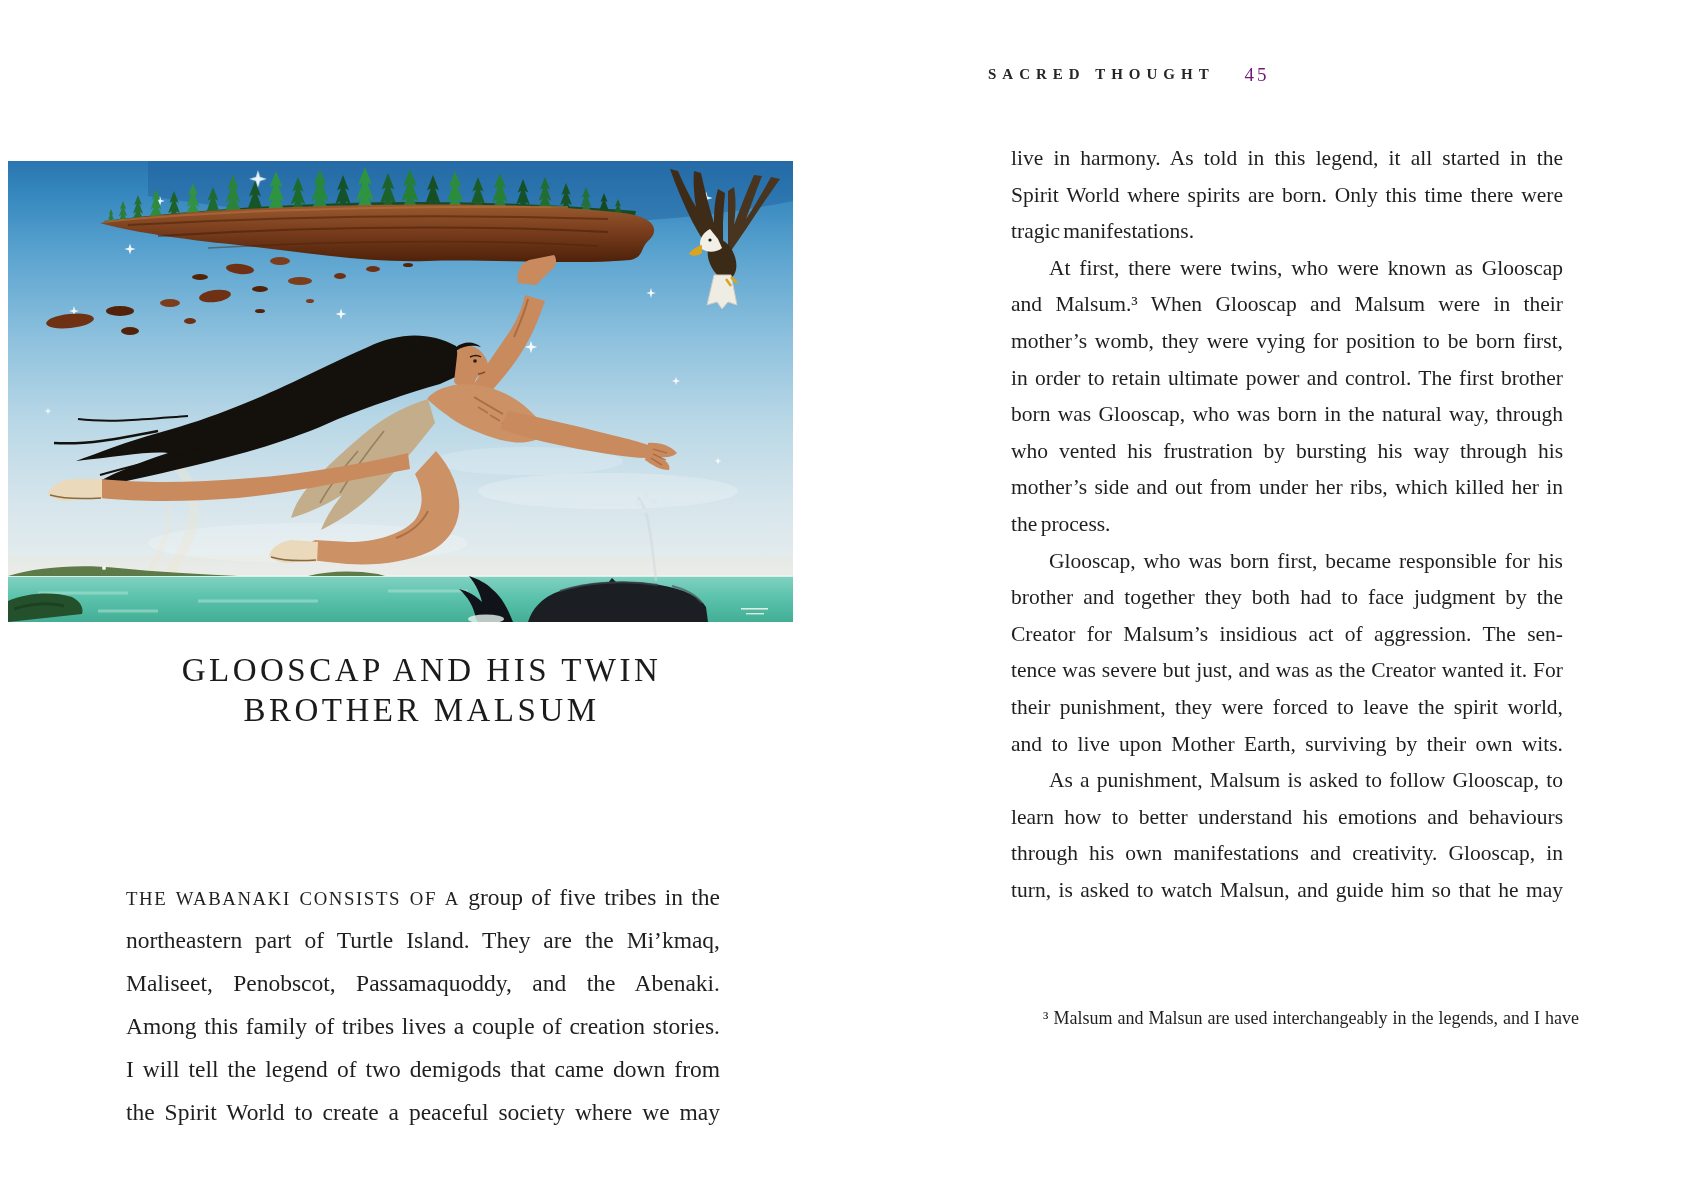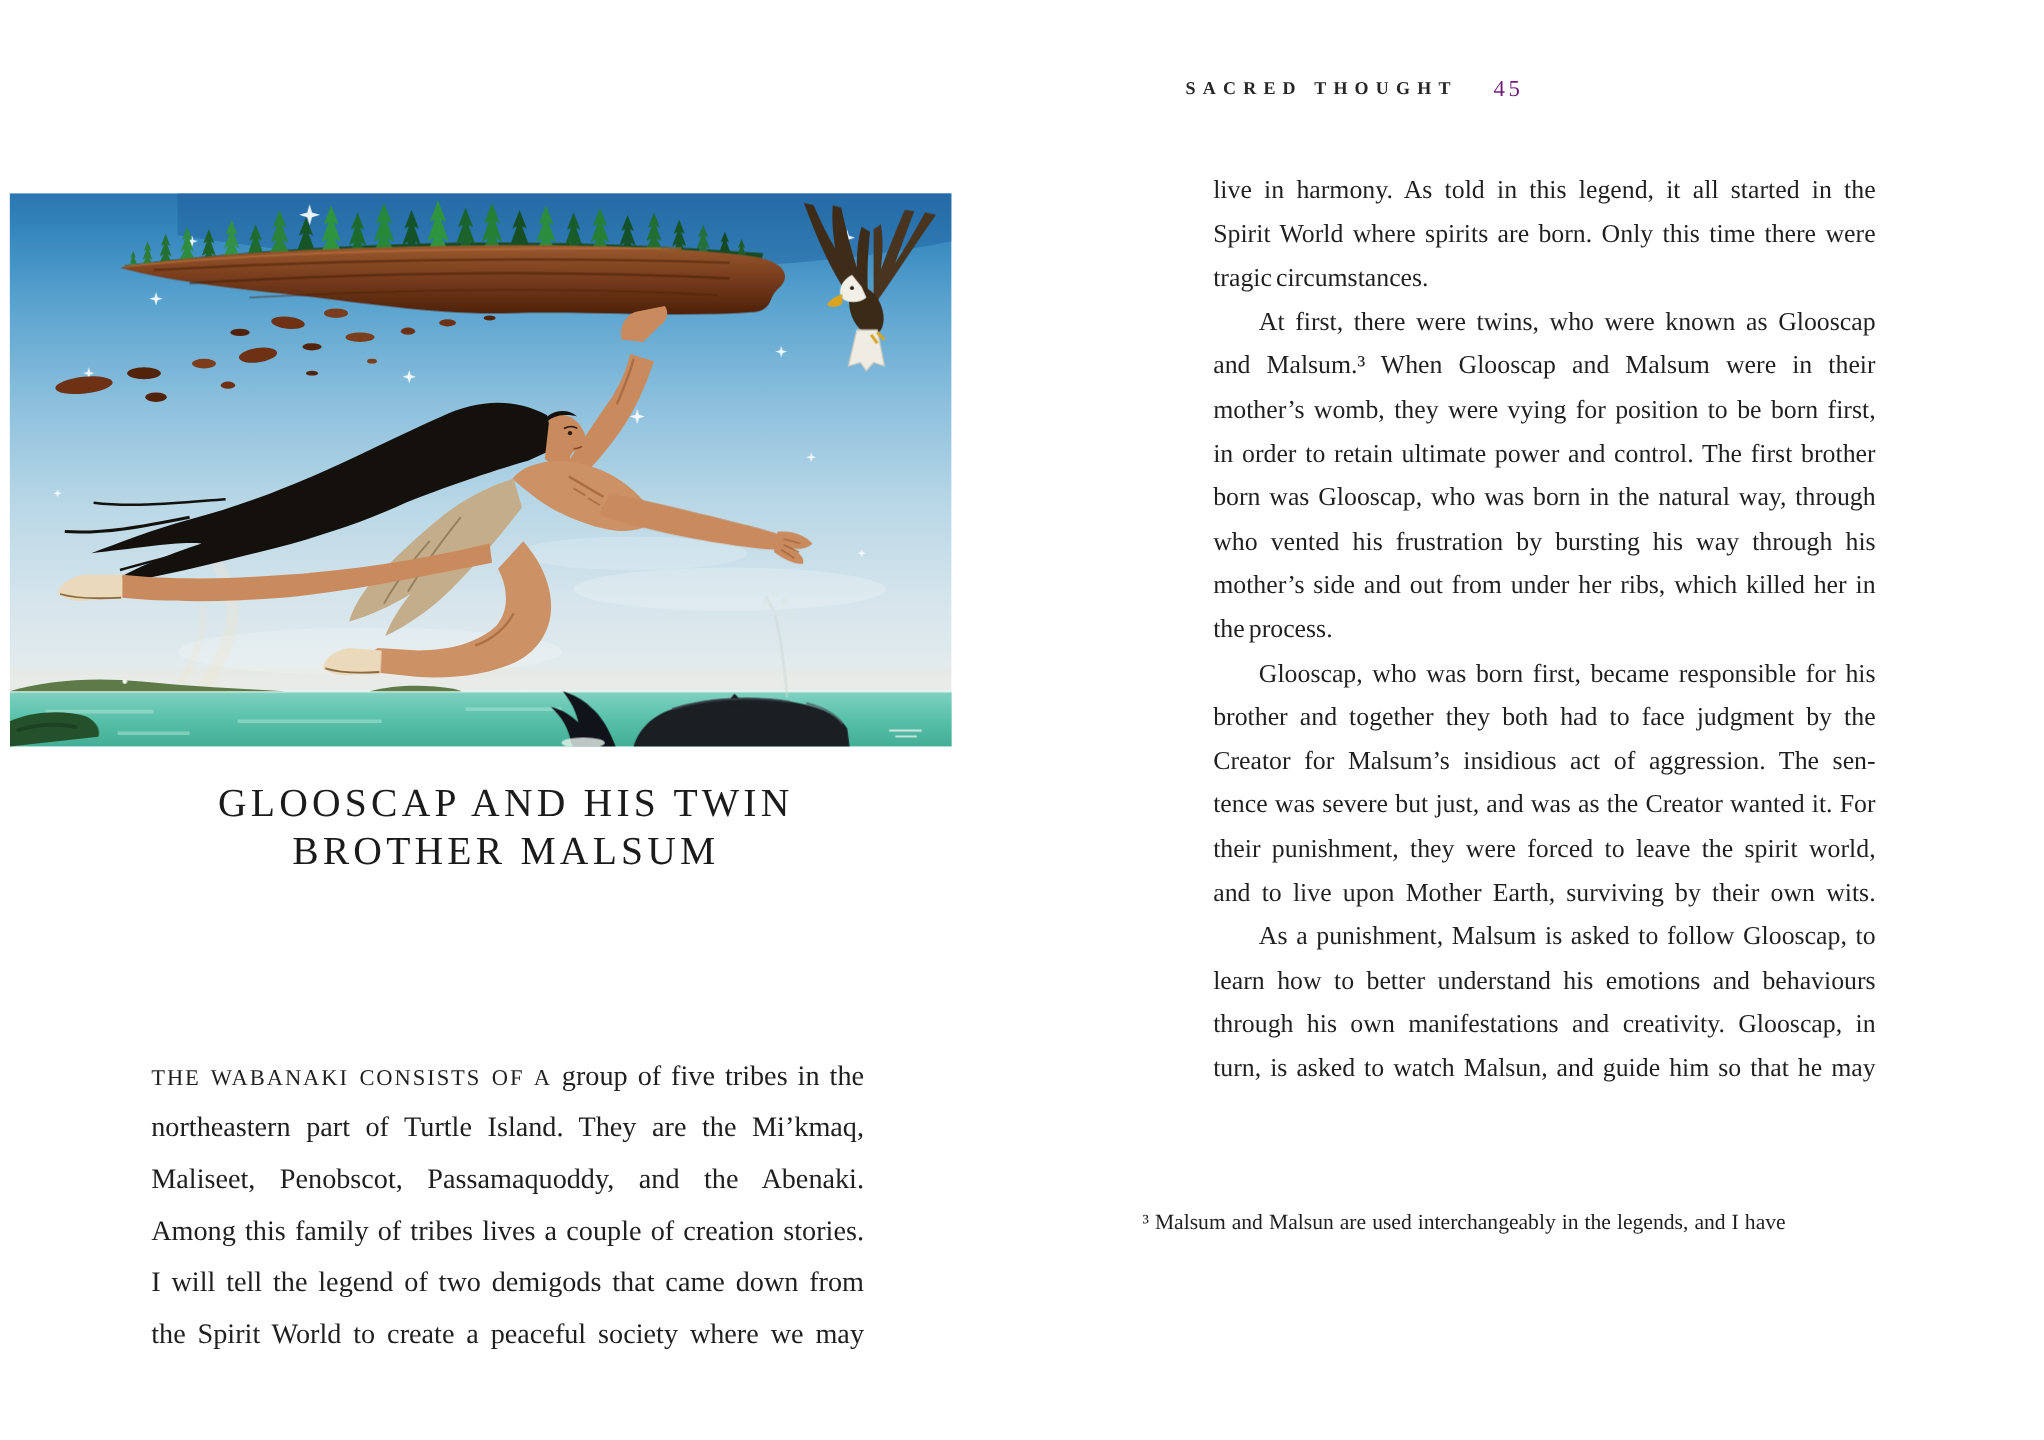--- a/index.html
+++ b/index.html
@@ -7,21 +7,21 @@
           font-family:"Liberation Serif","DejaVu Serif",serif;color:#1f1f1f;}
 
   
   .painting{position:absolute;left:8px;top:161px;width:785px;height:461px;display:block;}
   .chapter-title{position:absolute;left:123px;width:597px;text-align:center;
                  font-size:33px;letter-spacing:3.5px;font-weight:500;color:#1b1b1b;}
   .chapter-title.l1{top:652px;}
   .chapter-title.l2{top:692px;}
   .left-body{position:absolute;left:126px;top:876px;width:594px;font-size:23.5px;line-height:43px;word-spacing:-1px;}
   .right-body{position:absolute;left:988px;top:140px;width:552px;font-size:21.5px;line-height:36.6px;word-spacing:-2px;margin-left:23px;}
-  .footnote{position:absolute;left:936px;top:1000px;width:552px;font-size:18px;line-height:36px;}
+  .footnote{position:absolute;left:1027px;top:1000px;width:552px;font-size:18px;line-height:36px;}
 
   .line{text-align:justify;text-align-last:justify;height:1em;line-height:inherit;height:auto;
         white-space:normal;overflow:hidden;max-height:43px;}
   .right-body .line{max-height:36.6px;}
   .footnote .line{max-height:36px;}
   .line.nj{text-align-last:left;}
   .line.indent{text-indent:38px;}
   .footnote .line.indent{text-indent:16px;}
   .sc{font-size:0.8em;letter-spacing:1.6px;}
 
@@ -269,21 +269,21 @@
   </div>
 
   <div>
     <div class="running-header">SACRED THOUGHT</div>
     <div class="page-number">45</div>
 
     <div class="right-body">
 
     <div class="line"><span>live in harmony. As told in this legend, it all started in the</span></div>
         <div class="line"><span>Spirit World where spirits are born. Only this time there were</span></div>
-        <div class="line nj"><span>tragic circumstances.</span></div>
+        <div class="line nj"><span>tragic manifestations.</span></div>
         <div class="line indent"><span>At first, there were twins, who were known as Glooscap</span></div>
         <div class="line"><span>and Malsum.³ When Glooscap and Malsum were in their</span></div>
         <div class="line"><span>mother’s womb, they were vying for position to be born first,</span></div>
         <div class="line"><span>in order to retain ultimate power and control. The first brother</span></div>
         <div class="line"><span>born was Glooscap, who was born in the natural way, through</span></div>
         <div class="line"><span>who vented his frustration by bursting his way through his</span></div>
         <div class="line"><span>mother’s side and out from under her ribs, which killed her in</span></div>
         <div class="line nj"><span>the process.</span></div>
         <div class="line indent"><span>Glooscap, who was born first, became responsible for his</span></div>
         <div class="line"><span>brother and together they both had to face judgment by the</span></div>

